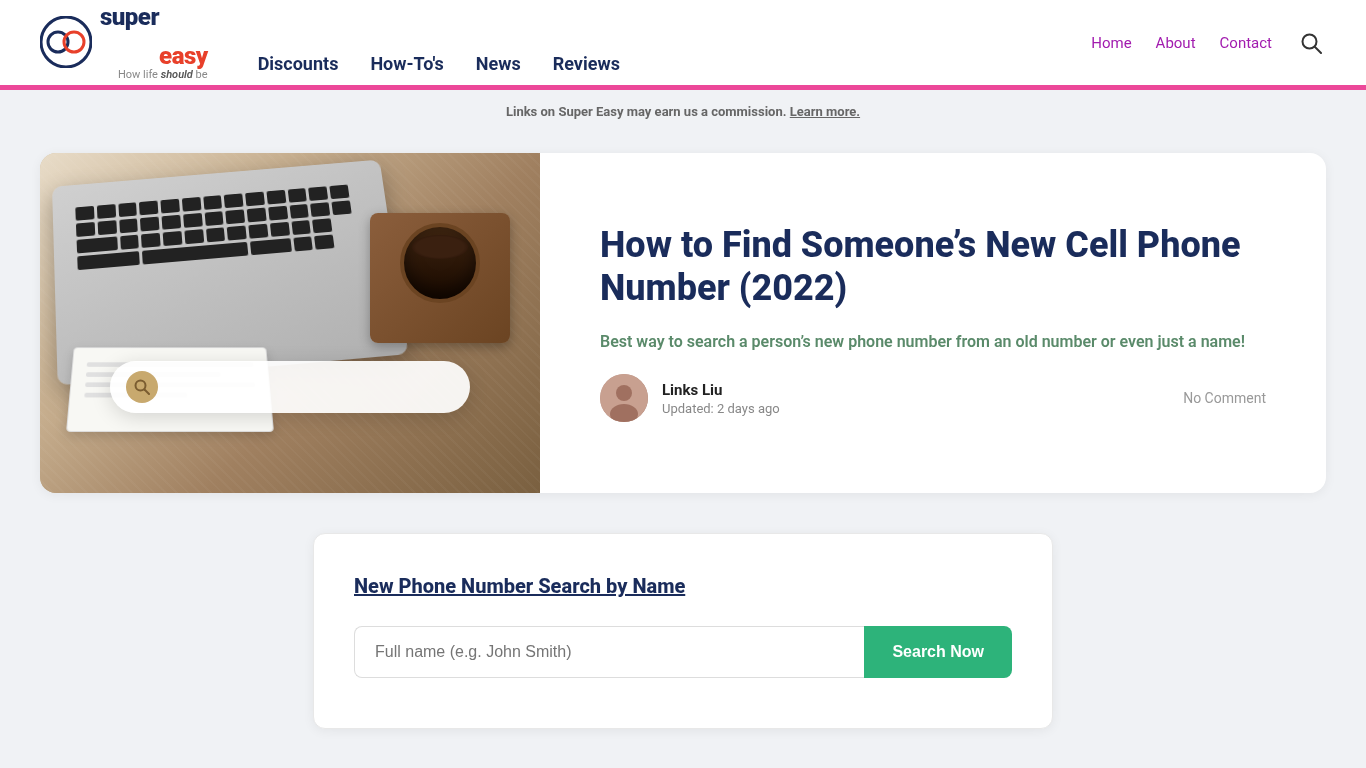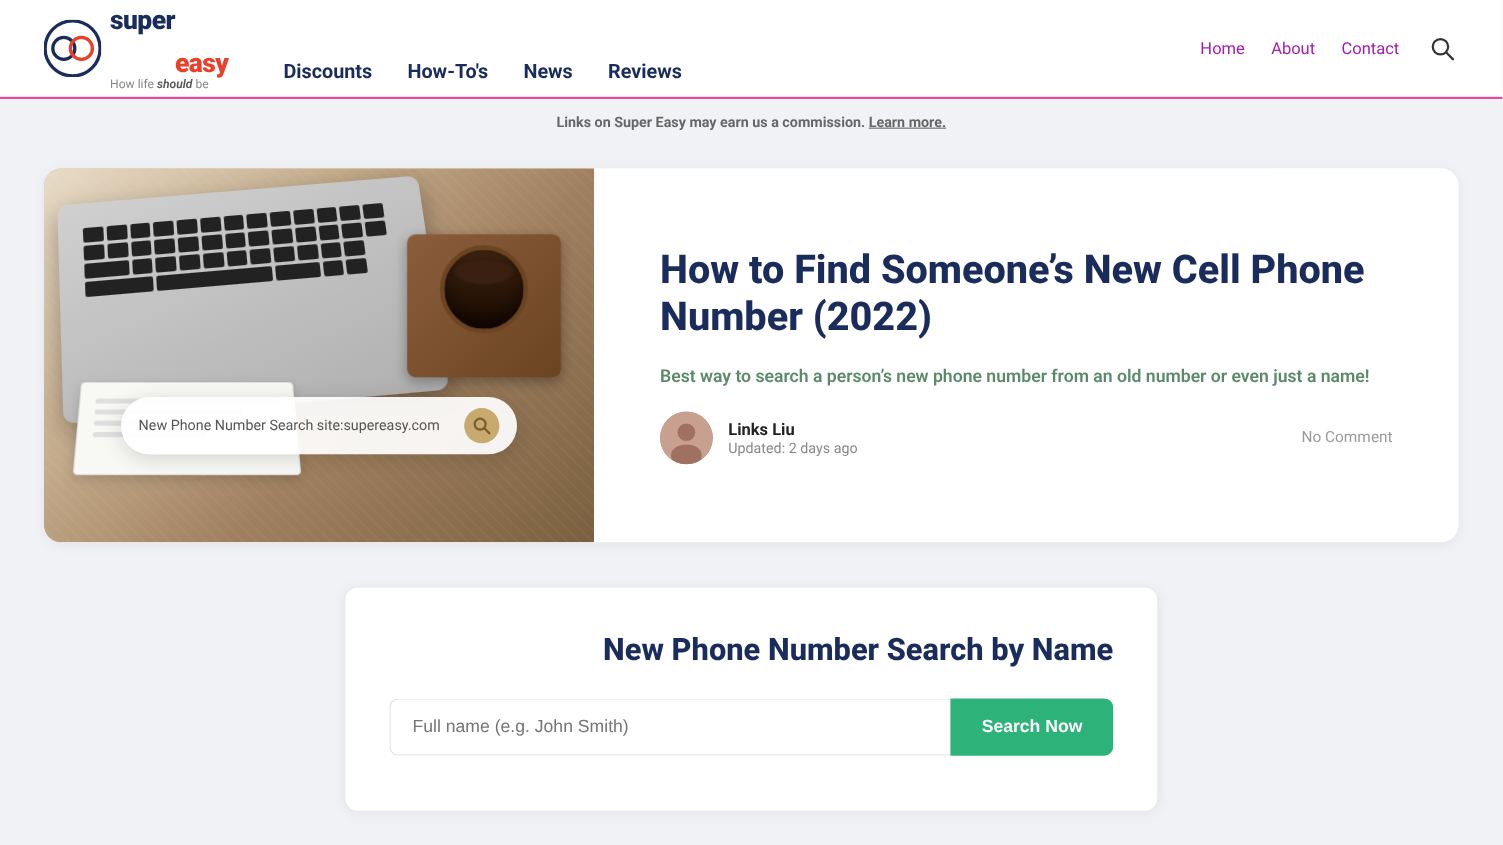--- a/index.html
+++ b/index.html
@@ -5,26 +5,27 @@
     * { box-sizing: border-box; margin: 0; padding: 0; }
     body {
       font-family: -apple-system, BlinkMacSystemFont, 'Segoe UI', Roboto, Arial, sans-serif;
       background: #f0f2f5;
       min-height: 768px;
     }
 
     
     .header {
       background: #fff;
-      border-bottom: 2px solid #ec4899;
+      border-bottom: 5px solid #ec4899;
       padding: 0 40px;
       height: 90px;
       display: flex;
       align-items: center;
       justify-content: space-between;
+      text-align: right;
     }
     .header-left {
       display: flex;
       align-items: center;
       gap: 50px;
     }
     .logo-text-area {
       display: flex;
       flex-direction: column;
       line-height: 1.1;
@@ -198,25 +199,26 @@
       border-radius: 12px;
       padding: 40px 40px 50px;
       margin-top: 40px;
       max-width: 740px;
       margin-left: auto;
       margin-right: auto;
       box-shadow: 0 2px 12px rgba(0,0,0,0.06);
       border: 1px solid #e8e8e8;
     }
     .search-widget-title {
-      font-size: 28px;
+      font-size: 20px;
       font-weight: 800;
       color: #1a2c5b;
-      text-align: right;
+      text-align: left;
       margin-bottom: 28px;
+      text-decoration: underline;
     }
     .search-widget-form {
       display: flex;
       gap: 0;
     }
     .search-widget-input {
       flex: 1;
       padding: 16px 20px;
       border: 1px solid #ddd;
       border-right: none;
@@ -369,21 +371,20 @@
         <div style="position:absolute;bottom:60px;left:30px;width:200px;height:90px;background:#f8f8f4;border-radius:4px;transform:perspective(400px) rotateX(20deg);border:1px solid #ddd;box-shadow:0 4px 12px rgba(0,0,0,0.15);">
           <div style="padding:10px 14px;">
             <div style="height:5px;background:#e0e0e0;margin:6px 0;border-radius:2px;"></div>
             <div style="height:5px;background:#e0e0e0;margin:6px 0;border-radius:2px;width:80%;"></div>
             <div style="height:5px;background:#e0e0e0;margin:6px 0;border-radius:2px;"></div>
             <div style="height:5px;background:#e0e0e0;margin:6px 0;border-radius:2px;width:60%;"></div>
           </div>
         </div>
 
         <div class="hero-search-overlay">
-          <span class="hero-search-text">New Phone Number Search site:supereasy.com</span>
           <div class="hero-search-btn">
             <svg width="16" height="16" viewBox="0 0 16 16" fill="none">
               <circle cx="6.5" cy="6.5" r="5" stroke="#7a5c30" stroke-width="2"></circle>
               <line x1="10.5" y1="10.5" x2="15" y2="15" stroke="#7a5c30" stroke-width="2" stroke-linecap="round"></line>
             </svg>
           </div>
         </div>
       </div>
     </div>
 

